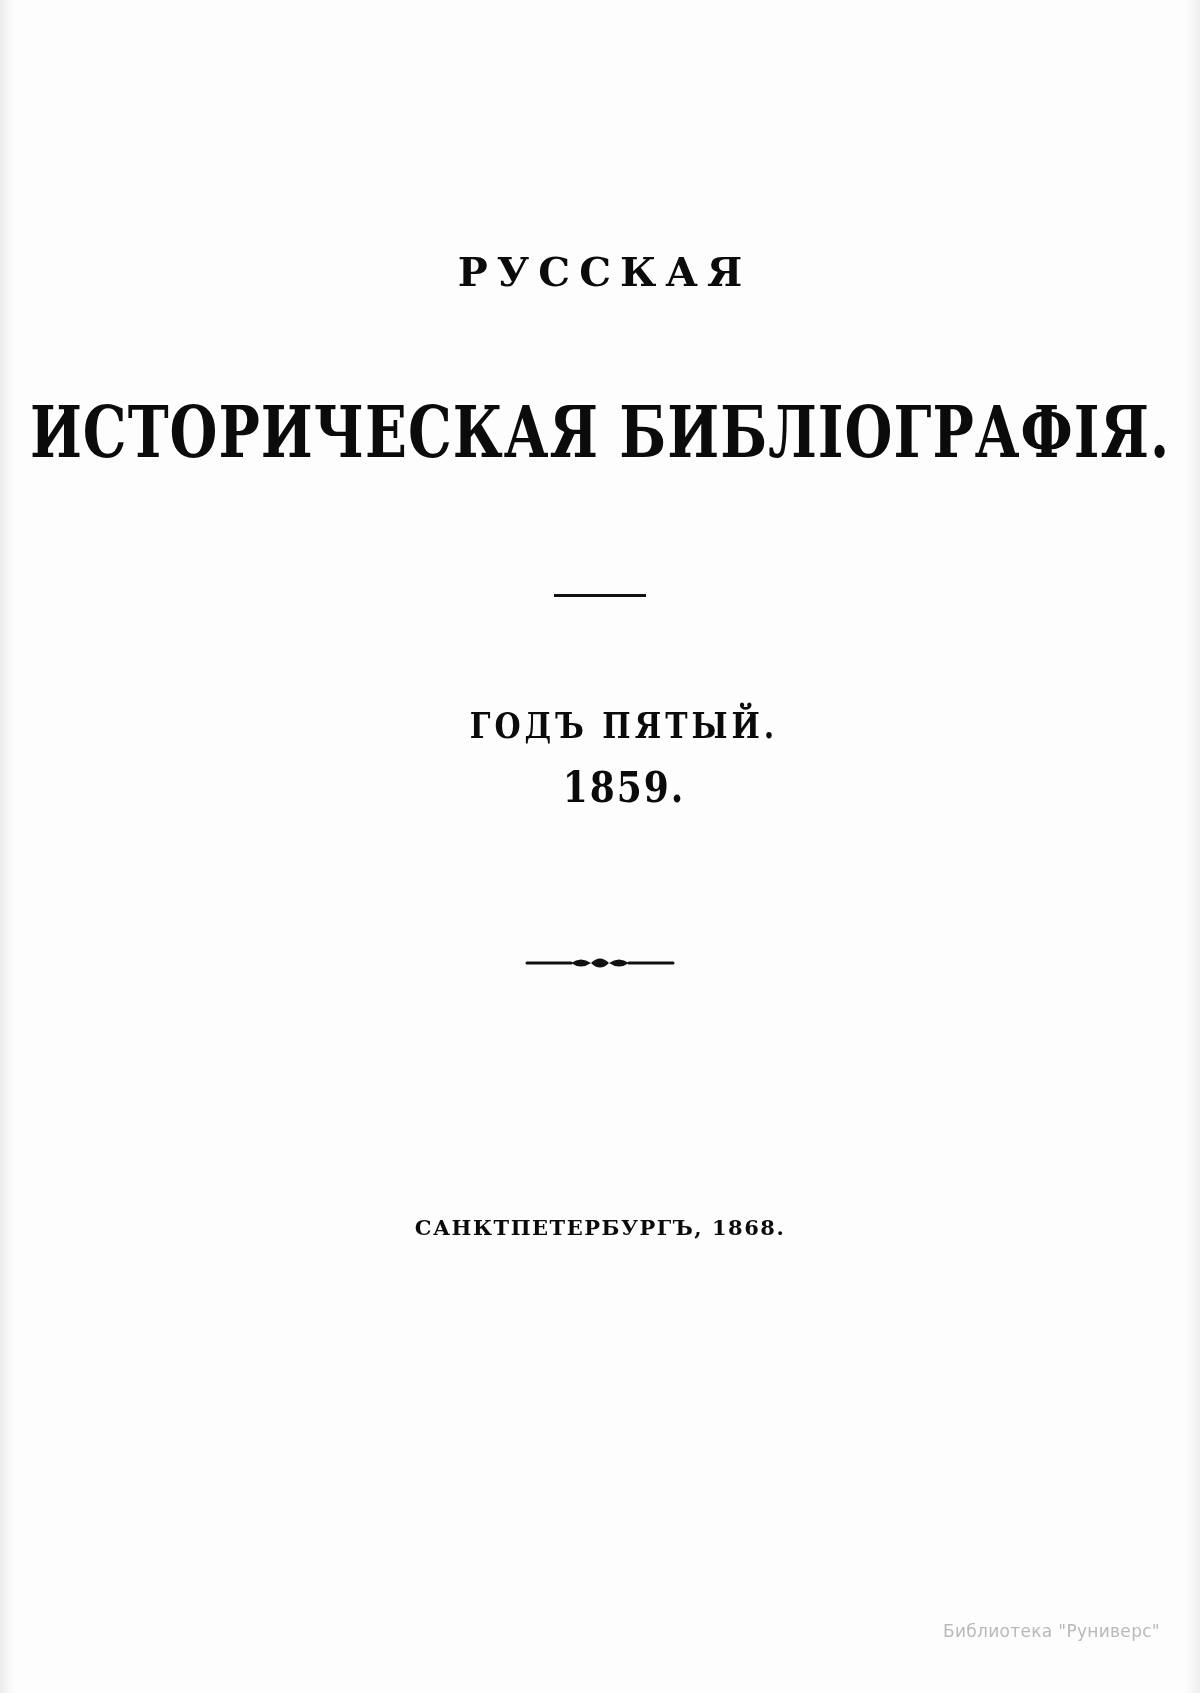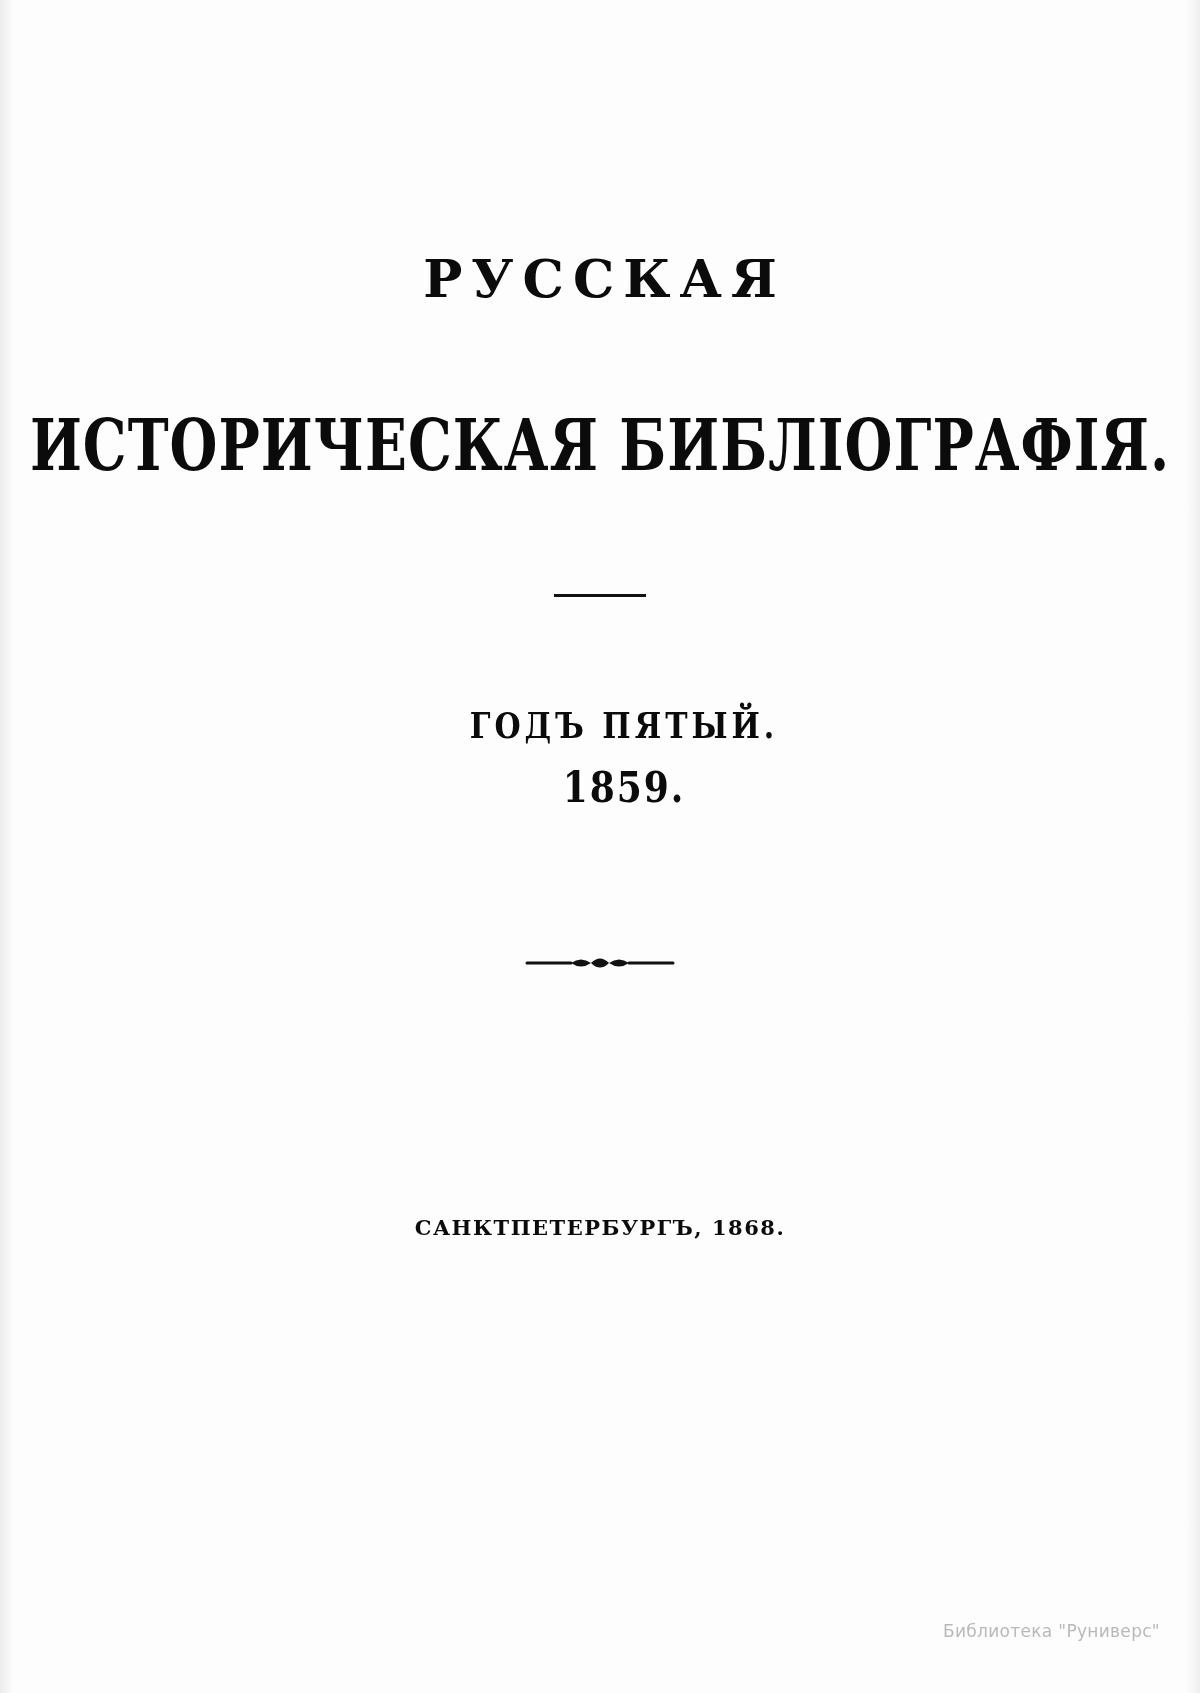--- a/index.html
+++ b/index.html
@@ -47,21 +47,21 @@
     position: absolute;
     left: 0;
     right: 0;
     top: 250px;
     text-align: center;
   }
 
   .line-1 {
     font-family: "DejaVu Serif", serif;
     font-weight: 700;
-    font-size: 52px;
+    font-size: 40px;
     letter-spacing: 9px;
     line-height: 1.1;
     color: #0b0b0b;
     text-indent: 9px;
   }
 
   .line-2 {
     margin-top: 100px;
     font-family: "DejaVu Serif", serif;
     font-weight: 700;

